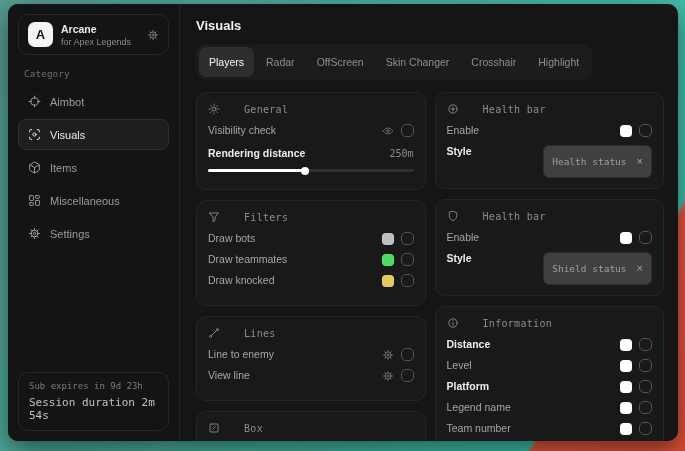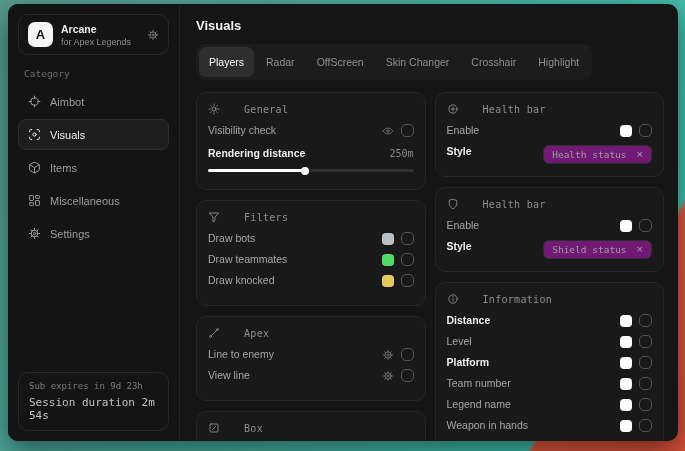--- a/index.html
+++ b/index.html
@@ -44,21 +44,21 @@
   .row-right{display:flex;align-items:center;gap:7px;}
   .checkbox{width:13px;height:13px;border:1.5px solid #545454;border-radius:5px;box-sizing:border-box;cursor:pointer;flex:none;}
   .swatch{width:12px;height:12px;border-radius:4px;box-shadow:inset 0 0 0 1px rgba(255,255,255,.14);cursor:pointer;flex:none;}
   .dim{color:#6f6f6f;}
   .slider-row{display:block;padding-top:2px;min-height:0;}
   .slider-top{display:flex;justify-content:space-between;align-items:center;gap:48px;}
   .slider-value{font-size:10px;color:#8a8a8a;font-family:"DejaVu Sans Mono",monospace;}
   .slider{position:relative;height:3px;background:#303030;border-radius:2px;margin:10px 0 7px;cursor:pointer;}
   .slider-fill{position:absolute;left:0;top:0;bottom:0;background:#fff;border-radius:2px;}
   .slider-thumb{position:absolute;top:50%;width:8px;height:8px;background:#fff;border-radius:50%;transform:translate(-50%,-50%);cursor:grab;}
-  .tag{display:inline-flex;align-items:center;justify-content:space-between;gap:10px;min-width:102px;background:#701a75;border:1px solid #2e2e2e;border-radius:6px;padding:3px 8px;cursor:pointer;box-sizing:border-box;}
+  .tag{display:inline-flex;align-items:center;justify-content:space-between;gap:10px;min-width:102px;background:#404040;border:1px solid #2e2e2e;border-radius:6px;padding:10px 8px;cursor:pointer;box-sizing:border-box;}
   .tag-label{font-size:9.5px;color:#9f9f9f;font-family:"DejaVu Sans Mono",monospace;}
   .tag-x{font-size:11px;color:#a5a5a5;line-height:1;cursor:pointer;}
   .icon{display:inline-flex;flex:none;}
   .icon svg{display:block;width:12px;height:12px;}
   .nav-item .icon svg{width:13px;height:13px;}
 </style>
 </head>
 <body>
 
 <div class="window">
@@ -219,21 +219,21 @@
           </section>
           <section class="card">
             <div class="card-head">
               <span class="icon">
                 <svg viewBox="0 0 24 24" fill="none" stroke="currentColor" stroke-width="1.8" stroke-linecap="round" stroke-linejoin="round">
                   <circle cx="5" cy="19" r="2"></circle>
                   <circle cx="19" cy="5" r="2"></circle>
                   <path d="M6.6 17.4L17.4 6.6"></path>
                 </svg>
               </span>
-              <span class="card-title-text">Apex</span>
+              <span class="card-title-text">Lines</span>
             </div>
             <div class="row">
               <span class="row-label">Line to enemy</span>
               <span class="row-right">
                 <span class="icon dim">
                   <svg viewBox="0 0 24 24" fill="none" stroke="currentColor" stroke-width="1.8" stroke-linecap="round" stroke-linejoin="round">
                     <circle cx="12" cy="12" r="6.2"></circle>
                     <circle cx="12" cy="12" r="2.2"></circle>
                     <path d="M12 2.5v3.3M12 18.2v3.3M2.5 12h3.3M18.2 12h3.3M5.3 5.3l2.3 2.3M16.4 16.4l2.3 2.3M18.7 5.3l-2.3 2.3M7.6 16.4l-2.3 2.3"></path>
                   </svg>
@@ -354,28 +354,28 @@
               </span>
             </div>
             <div class="row">
               <span class="row-label em">Platform</span>
               <span class="row-right">
                 <span class="swatch" style="background: rgb(255, 255, 255);"></span>
                 <span class="checkbox"></span>
               </span>
             </div>
             <div class="row">
+              <span class="row-label">Legend name</span>
+              <span class="row-right">
+                <span class="swatch" style="background: rgb(255, 255, 255);"></span>
+                <span class="checkbox"></span>
+              </span>
+            </div>
+            <div class="row">
               <span class="row-label">Team number</span>
-              <span class="row-right">
-                <span class="swatch" style="background: rgb(255, 255, 255);"></span>
-                <span class="checkbox"></span>
-              </span>
-            </div>
-            <div class="row">
-              <span class="row-label">Legend name</span>
               <span class="row-right">
                 <span class="swatch" style="background: rgb(255, 255, 255);"></span>
                 <span class="checkbox"></span>
               </span>
             </div>
             <div class="row">
               <span class="row-label">Weapon in hands</span>
               <span class="row-right">
                 <span class="swatch" style="background: rgb(255, 255, 255);"></span>
                 <span class="checkbox"></span>

